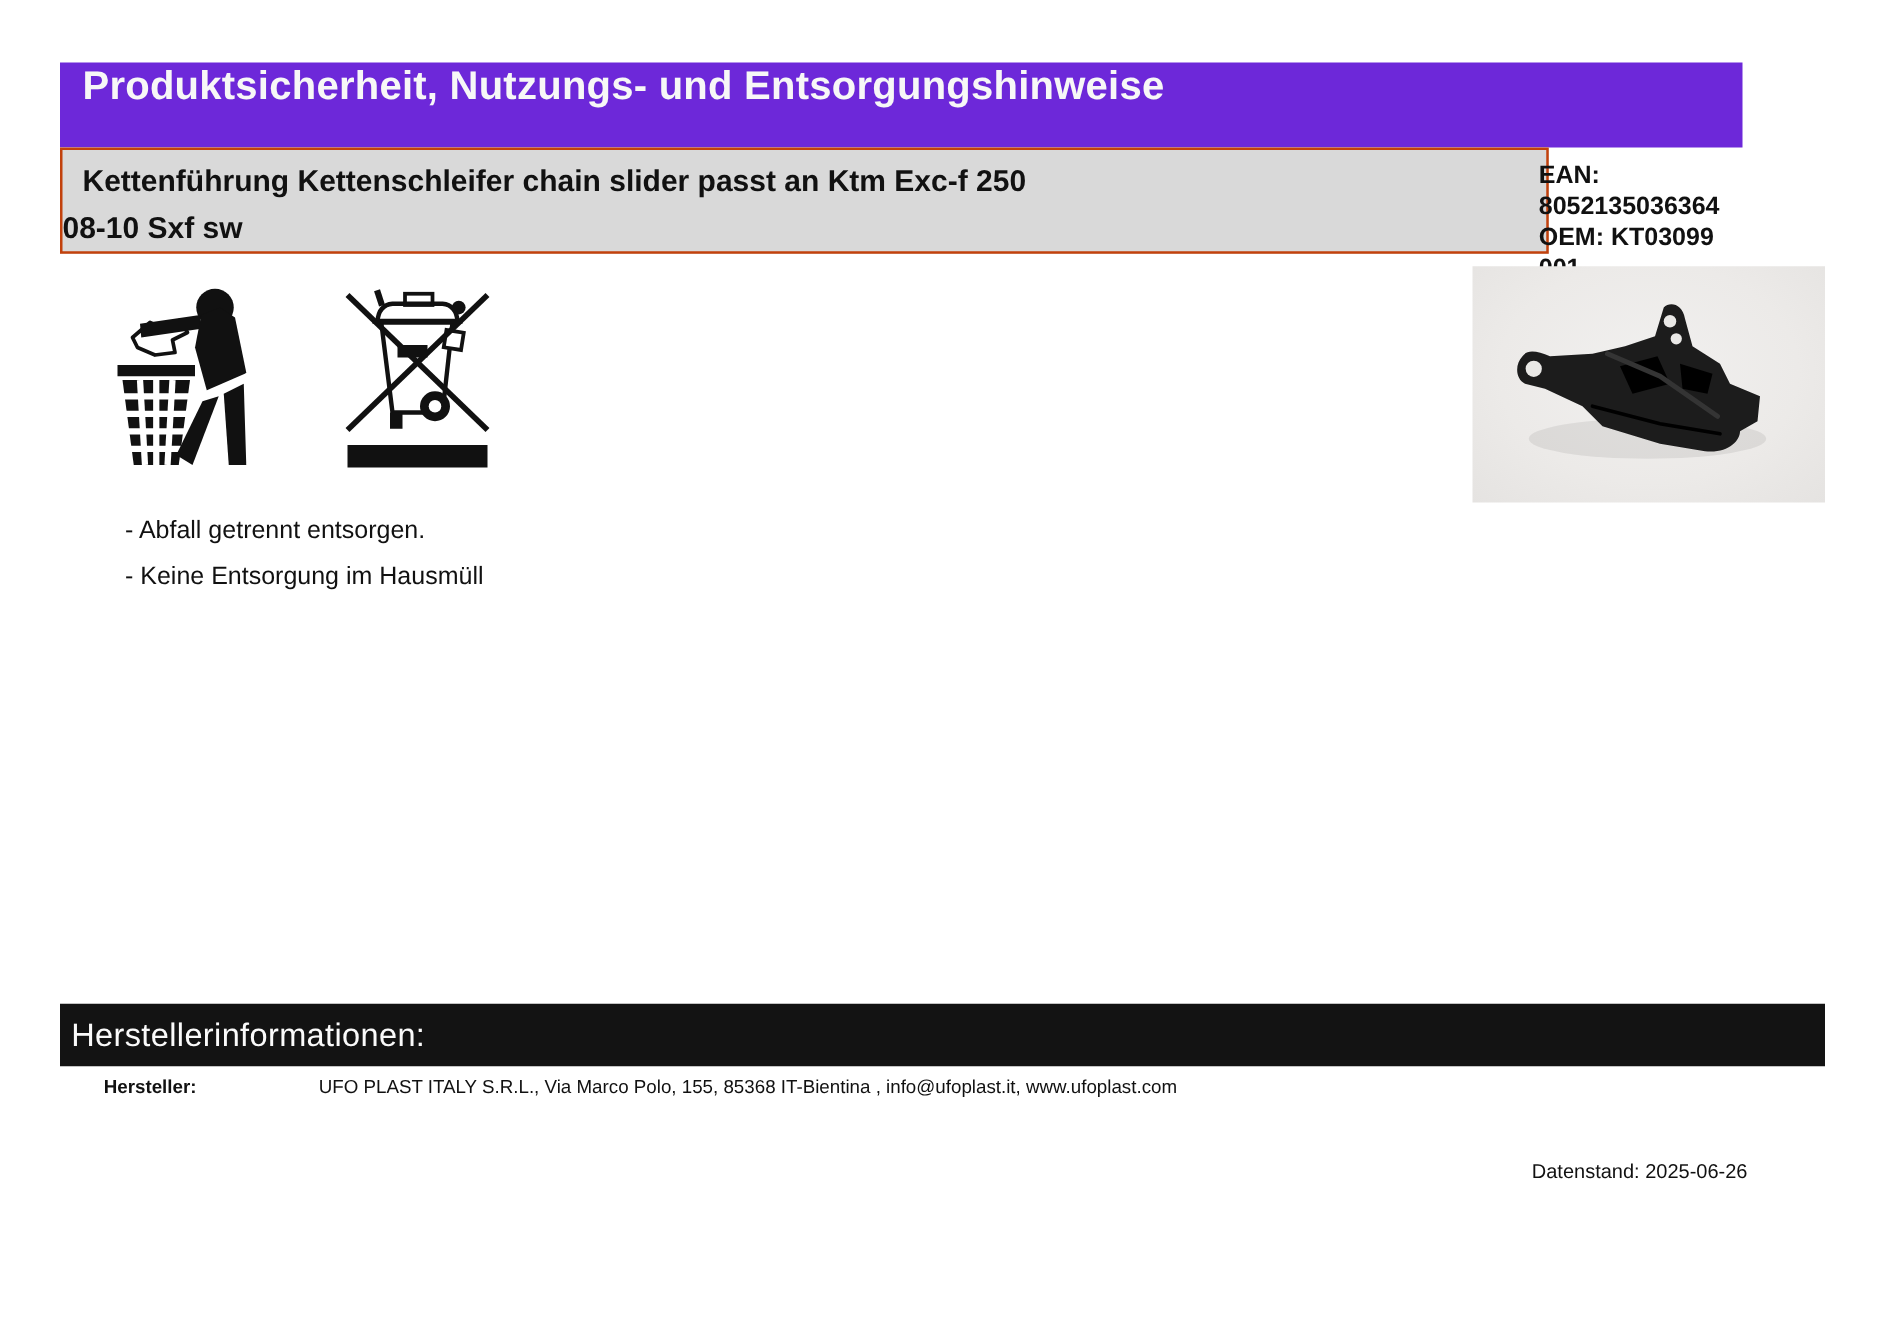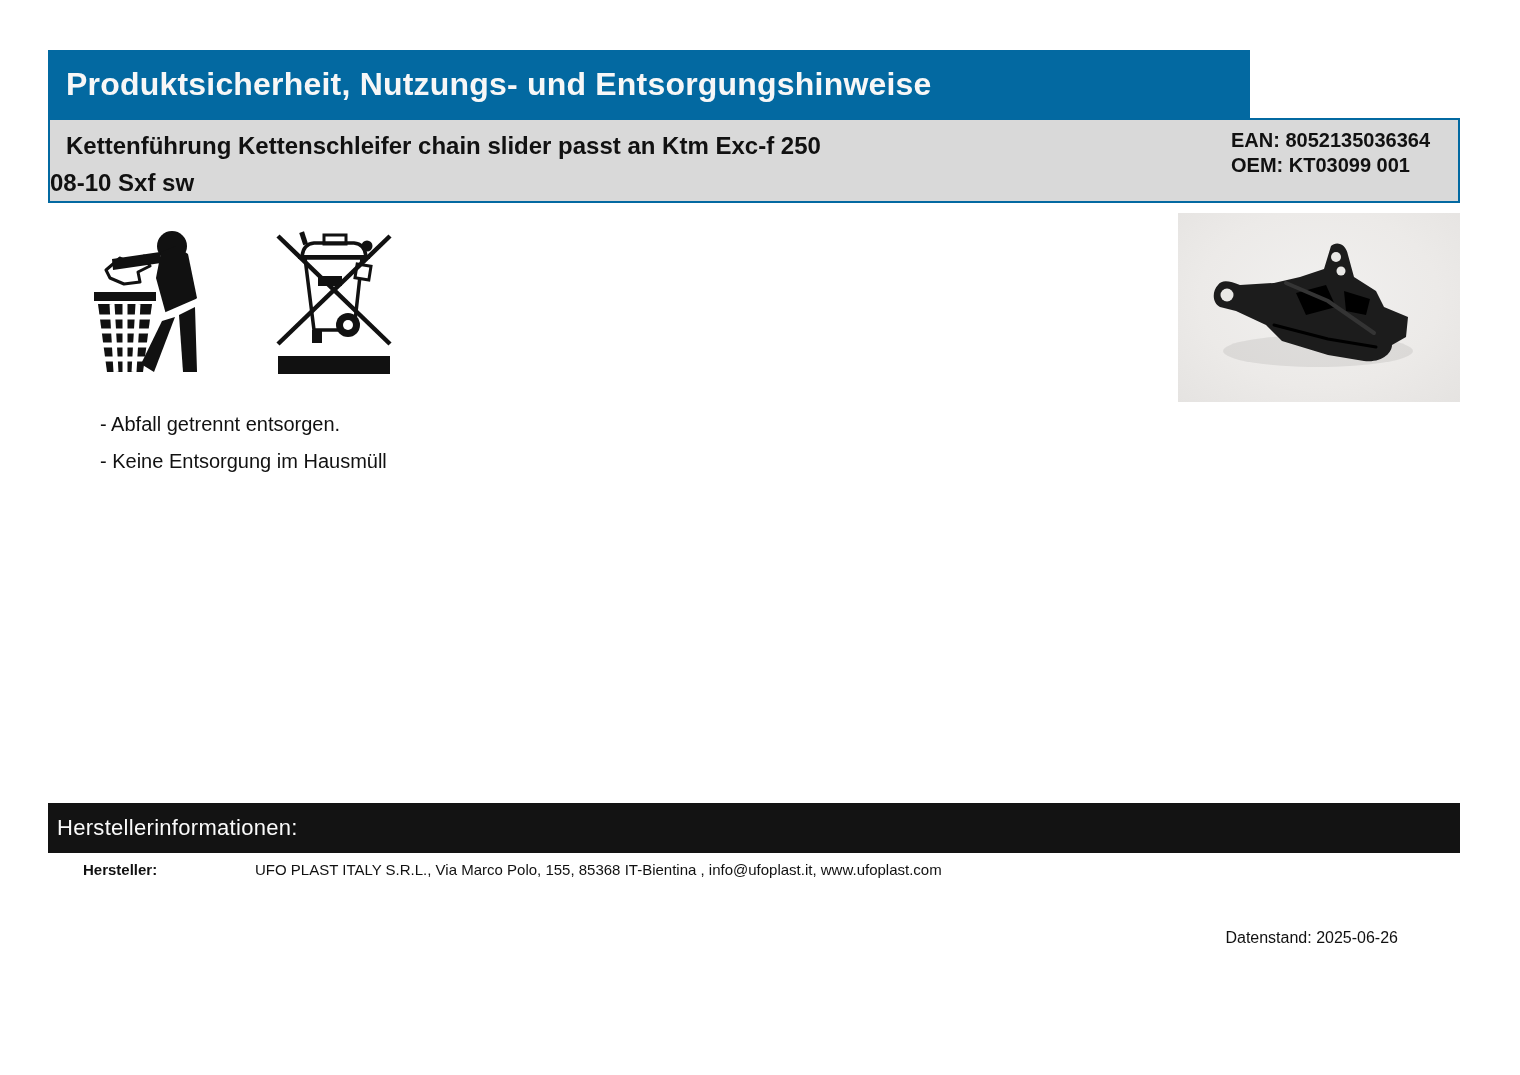--- a/index.html
+++ b/index.html
@@ -4,40 +4,40 @@
 <style>
   html,body { margin:0; padding:0; background:#ffffff; }
   .page {
     position:relative; width:1520px; height:1075px; background:#ffffff;
     font-family:"Liberation Sans", sans-serif; color:#111; overflow:hidden;
   }
   .abs { position:absolute; }
 
   
   .header-bar {
-    left:48px; top:50px; width:1202px; height:68px; background:#0369a1;
-    display:flex; align-items:center;
+    left:48px; top:50px; width:1346px; height:68px; background:#6d28d9;
+    display:flex; 
   }
   .header-title {
     color:#f7f7f7; font-size:32px; font-weight:bold; padding-left:18px;
     white-space:nowrap; letter-spacing:0.2px;
   }
   .lang-box {
     left:1357px; top:49px; width:103px; height:69px; background:#131313; display:flex;
   }
   .lang-cell {
     width:50px; height:100%; display:flex; align-items:center; justify-content:center;
     color:#f5f5f5; font-size:30px; font-weight:bold; border-right:1px solid #5d5d5d;
     box-sizing:border-box;
   }
 
   
   .subtitle-bar {
-    left:48px; top:118px; width:1412px; height:85px; background:#d9d9d9;
-    border:2px solid #0369a1; box-sizing:border-box;
+    left:48px; top:118px; width:1191px; height:85px; background:#d9d9d9;
+    border:2px solid #c2410c; box-sizing:border-box;
   }
   .product-title-line1 { padding:8px 0 0 16px; font-size:24px; font-weight:bold; line-height:36px; white-space:nowrap; }
   .product-title-line2 { padding-left:0; font-size:24px; font-weight:bold; line-height:37px; white-space:nowrap; }
   .ean-block { position:absolute; left:1133px; top:8px; font-size:20px; font-weight:bold; line-height:25px;margin-left:48px; }
 
   
   .icon-tidyman { left:88px; top:222px; width:122px; height:156px; }
   .icon-weee    { left:276px; top:228px; width:116px; height:148px; }
 
   
@@ -48,21 +48,21 @@
 
   
   .notes { left:57px; top:406px; font-size:20px; color:#111; }
   .note-line { line-height:37px; white-space:nowrap;margin-left:43px; }
 
   
   .mfr-bar {
     left:48px; top:803px; width:1412px; height:50px; background:#131313;
     display:flex; align-items:center;
   }
-  .mfr-bar-title { color:#fafafa; font-size:22px; padding-left:9px; font-weight:normal; letter-spacing:0.3px; }
+  .mfr-bar-title { color:#fafafa; font-size:26px; padding-left:9px; font-weight:normal; letter-spacing:0.3px; }
   .mfr-label { left:83px;  top:861px; font-size:15px; font-weight:bold; white-space:nowrap; }
   .mfr-value { left:255px; top:861px; font-size:15px; white-space:nowrap; }
 
   
   .datenstand { right:122px; top:929px; font-size:16px; white-space:nowrap; }
 </style>
 </head>
 <body>
 
 <div class="page">

